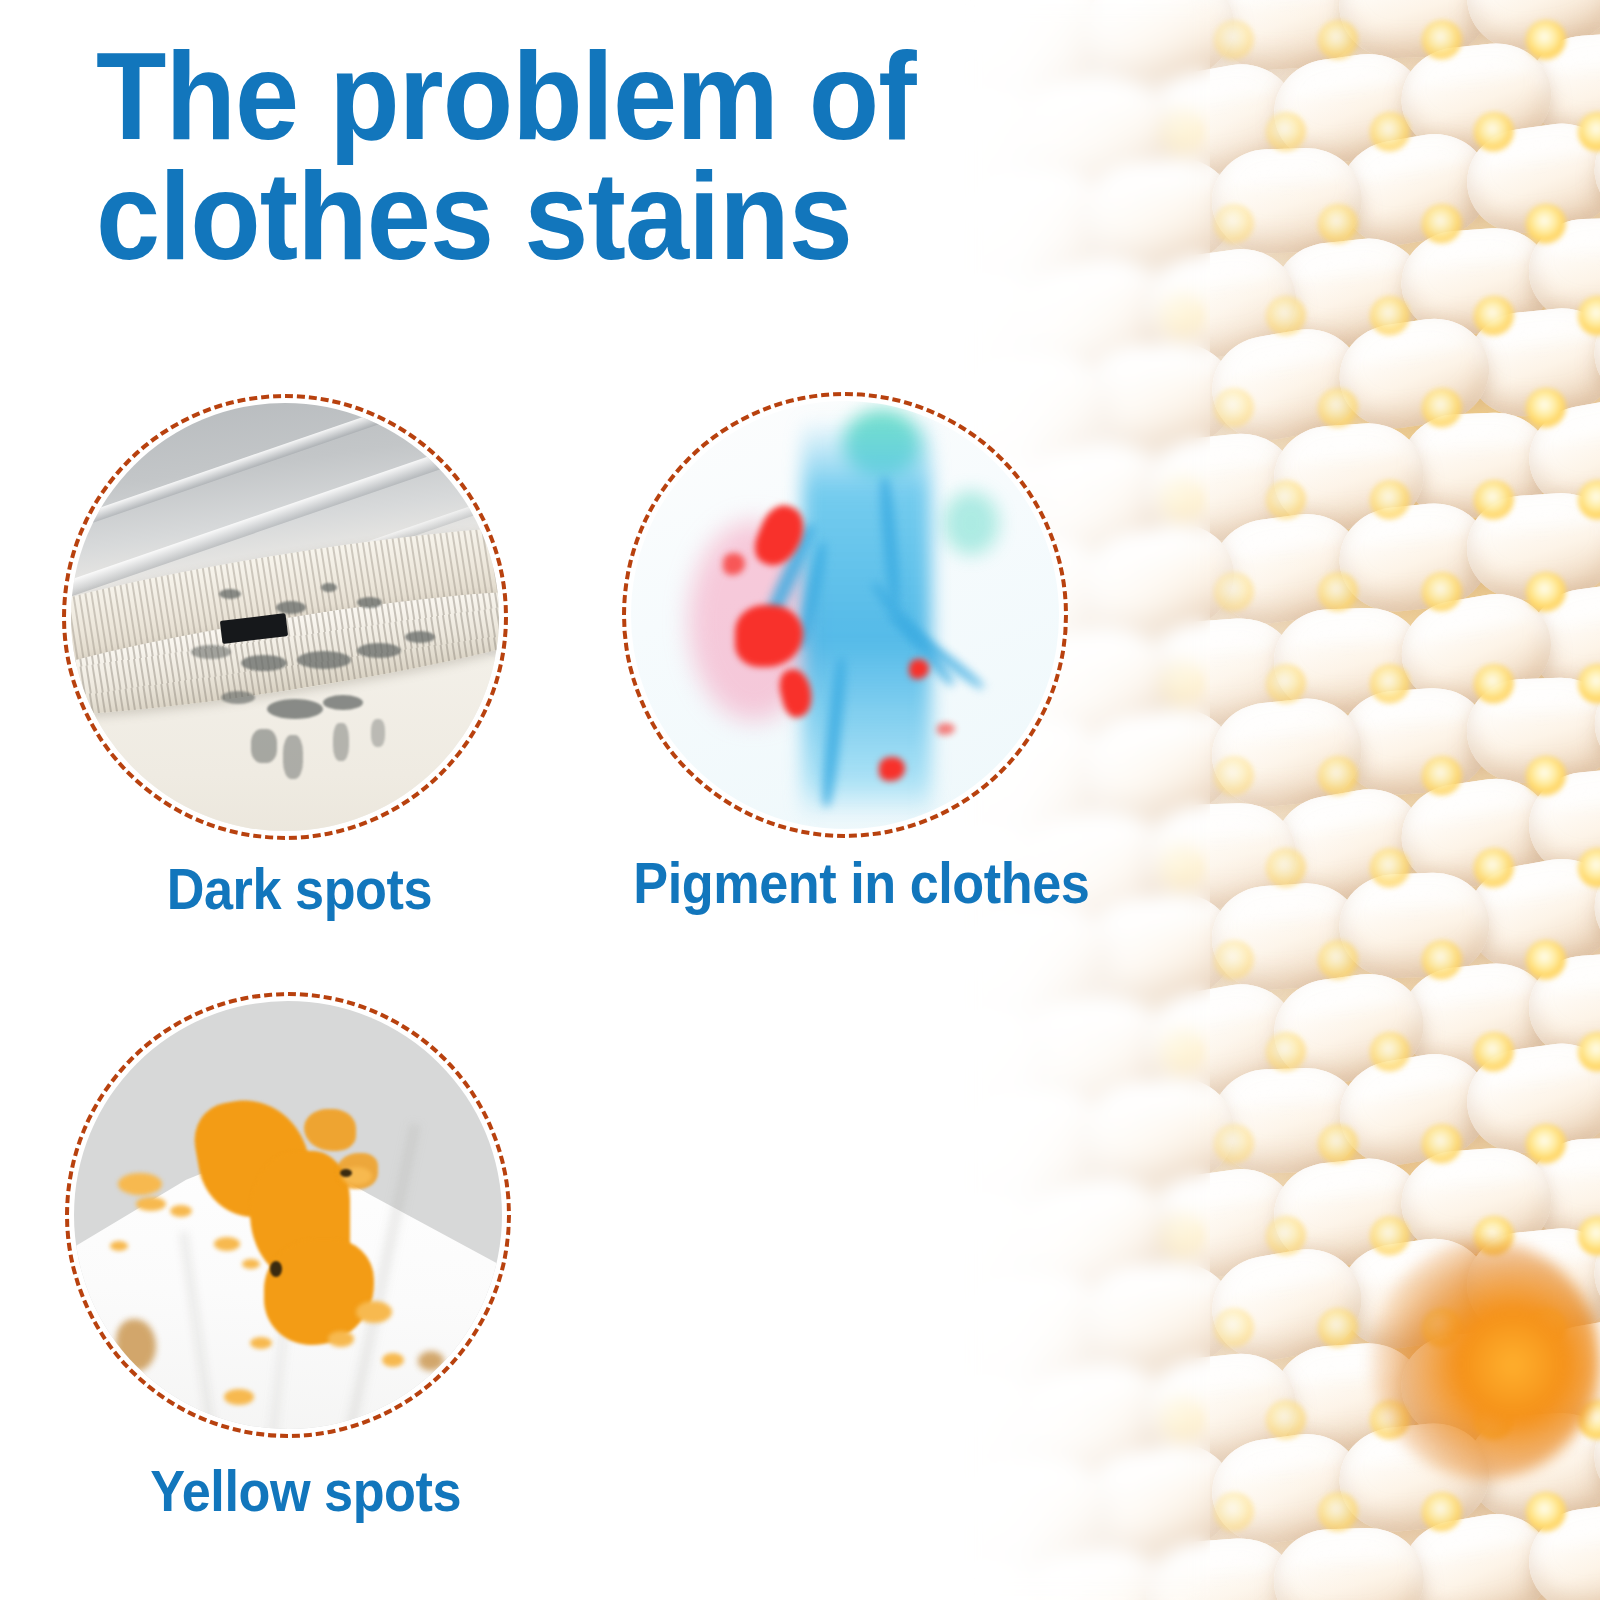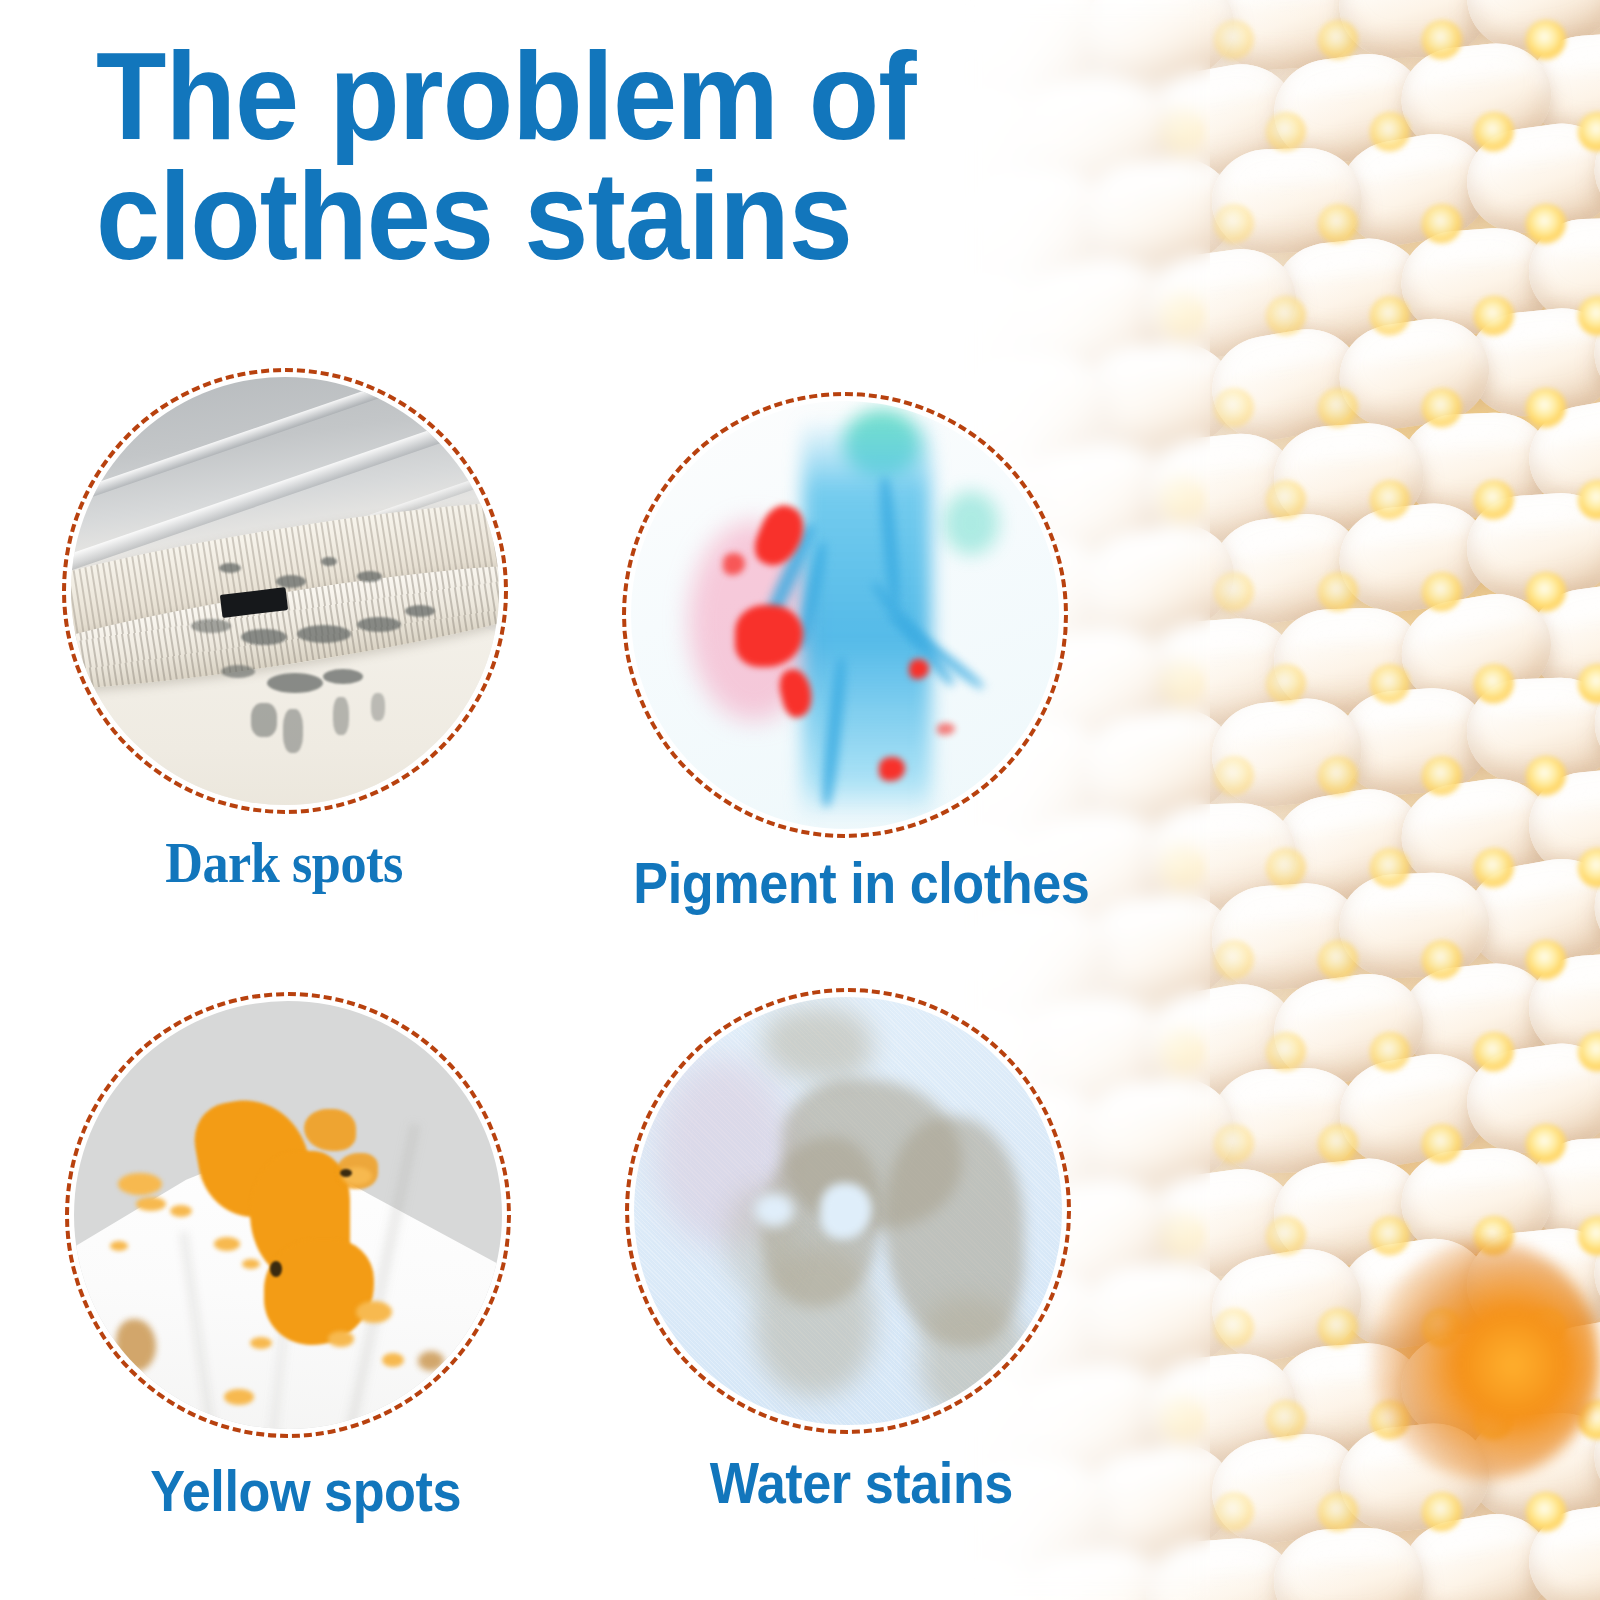--- a/index.html
+++ b/index.html
@@ -456,21 +456,21 @@
         <span class="bead" style="left: 566px; top: 1492px; opacity: 1;"></span>
       </div>
     <div id="texture-amber"></div>
     <div id="texture-fade"></div>
     <div id="texture-blur-left"></div>
   </div>
 
   <div id="headline">The problem of
 clothes stains</div>
 
-  <div class="stain-card" style="left:62px;top:368px;width:450px;height:560px;font-family:Liberation Serif, serif;">
+  <div class="stain-card" style="left:62px;top:394px;width:450px;height:560px;">
     <div class="photo-ring" style="left:0;top:0;width:446px;height:446px;">
       <div class="photo-inner">
         <div class="ph-collar">
           <div class="wallline" style="top:34px;"></div>
           <div class="wallline" style="top:96px;height:16px;"></div>
           <div class="wallline" style="top:160px;height:10px;opacity:.7;"></div>
           <div class="body"></div>
           <div class="ribband" style="top:150px;"></div>
           <div class="ribband" style="top:214px;height:72px;background:
               repeating-linear-gradient(92deg, rgba(140,133,122,0.45) 0 2px, rgba(255,255,255,0) 2px 6px),
@@ -554,34 +554,14 @@
           <span class="dye-red" style="left:150px;top:268px;width:30px;height:48px;transform:rotate(-14deg);"></span>
           <span class="dye-red" style="left:278px;top:258px;width:20px;height:20px;"></span>
           <span class="dye-red" style="left:306px;top:322px;width:18px;height:12px;opacity:.6;"></span>
           <span class="dye-red" style="left:248px;top:356px;width:26px;height:24px;"></span>
         </div>
       </div>
     </div>
     <div class="caption" style="left:-14px;top:462px;">Pigment in clothes</div>
   </div>
 
-  <div class="stain-card" style="left:625px;top:988px;width:450px;height:560px;">
-    <div class="photo-ring" style="left:0;top:0;width:446px;height:446px;">
-      <div class="photo-inner">
-        <div class="ph-water">
-          <div class="weave"></div>
-          <span class="whalo" style="left:20px;top:60px;width:140px;height:190px;"></span>
-          <span class="wstain2" style="left:128px;top:10px;width:110px;height:74px;border-radius:50% 50% 40% 60%;"></span>
-          <span class="wstain" style="left:148px;top:82px;width:180px;height:150px;border-radius:42% 58% 48% 52%;"></span>
-          <span class="wstain" style="left:126px;top:140px;width:120px;height:170px;border-radius:60% 40% 55% 45%;"></span>
-          <span class="wstain" style="left:250px;top:120px;width:140px;height:230px;border-radius:48% 52% 40% 60%;"></span>
-          <span class="wstain2" style="left:120px;top:250px;width:120px;height:150px;border-radius:56% 44% 50% 50%;"></span>
-          <span class="wstain2" style="left:286px;top:300px;width:110px;height:120px;border-radius:40% 60% 55% 45%;"></span>
-          <span class="wstain2" style="left:92px;top:190px;width:70px;height:110px;border-radius:50%;opacity:.7;"></span>
-          <div style="position:absolute;left:186px;top:186px;width:52px;height:56px;border-radius:48% 52% 58% 42%;background:#dfeefa;filter:blur(5px);"></div>
-          <div style="position:absolute;left:120px;top:196px;width:40px;height:34px;border-radius:50%;background:#e0eefa;filter:blur(6px);"></div>
-        </div>
-      </div>
-    </div>
-    <div class="caption" style="left:68px;top:466px;">Water stains</div>
-  </div>
 
 </div>
 
 </body></html>

